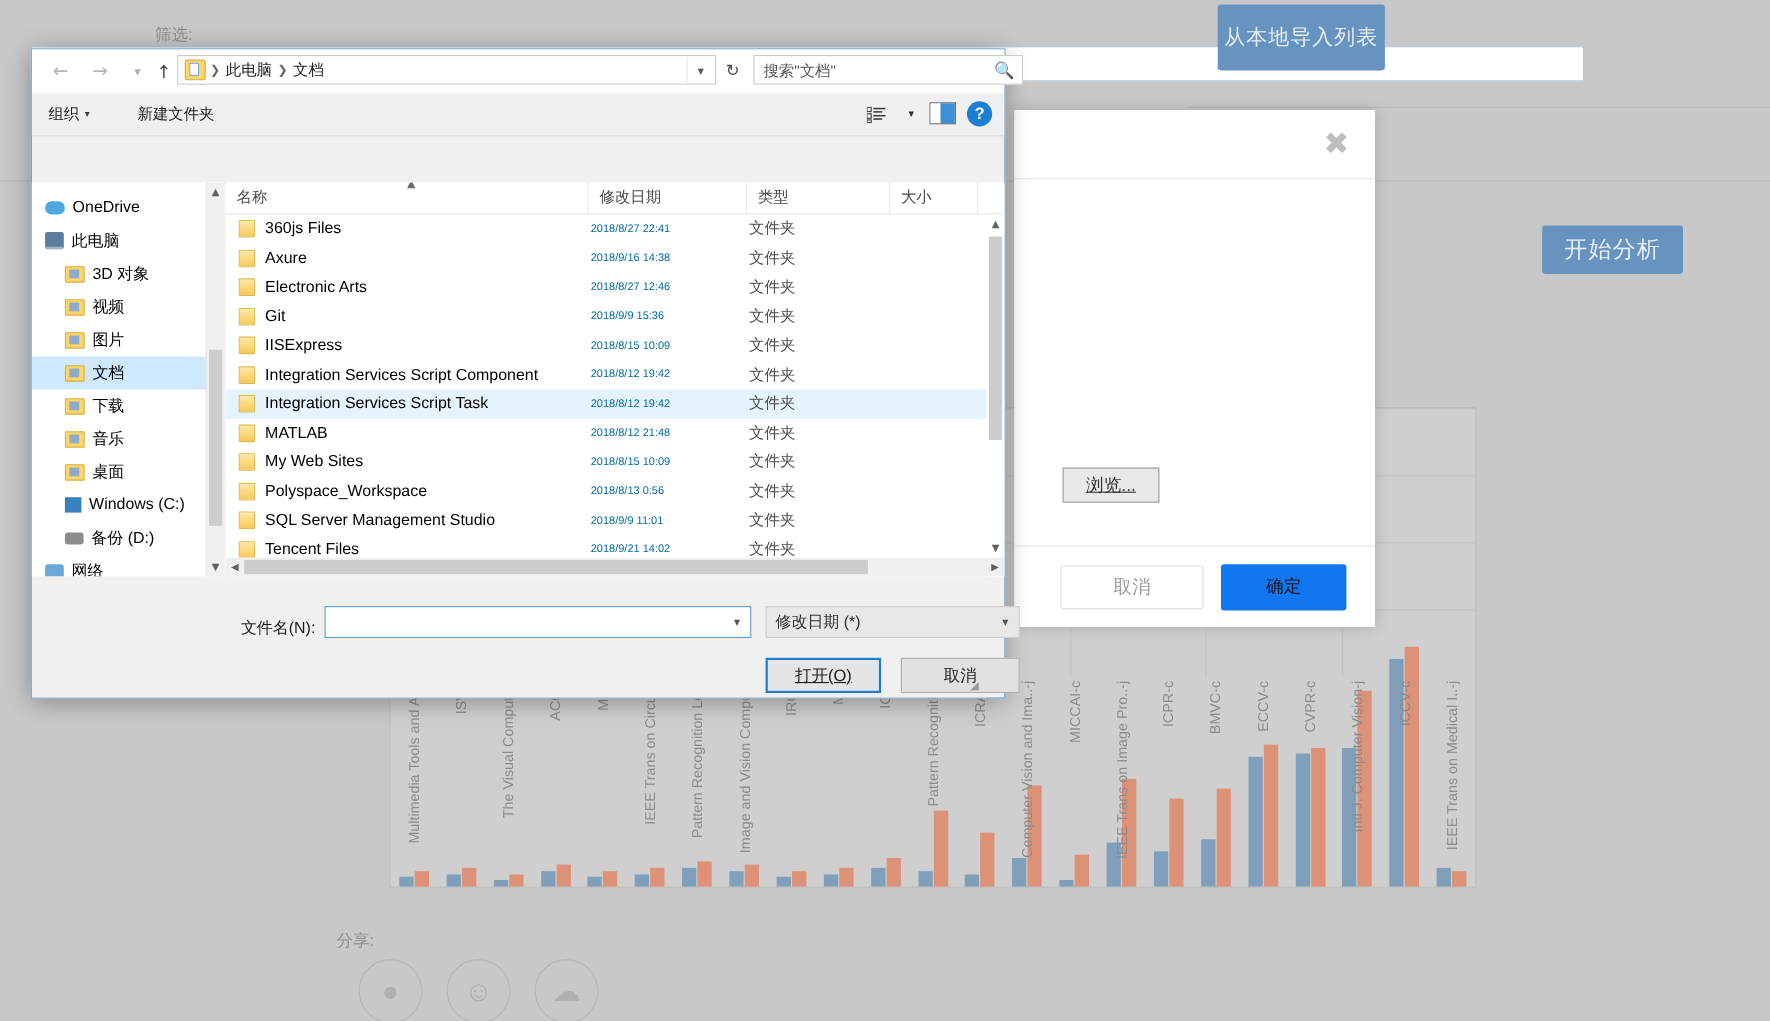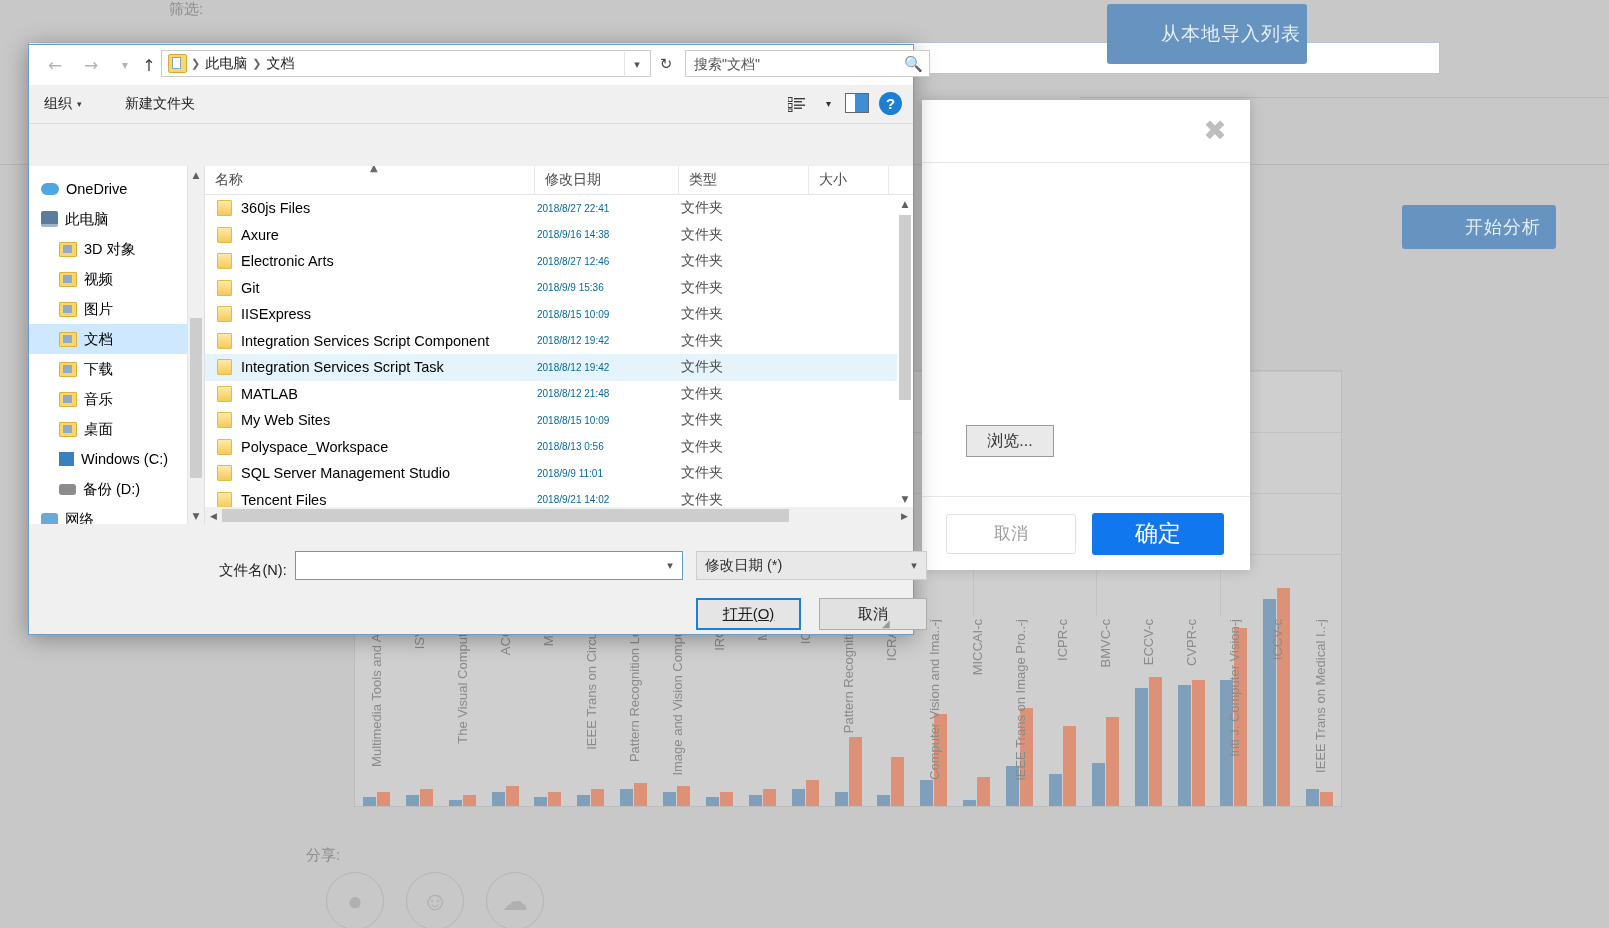--- a/index.html
+++ b/index.html
@@ -7,31 +7,31 @@
     width:1609px;height:928px;overflow:hidden;position:relative;
     font-family:"Liberation Sans","DejaVu Sans",sans-serif;
     background:#c8c8c8;
     -webkit-font-smoothing:antialiased;
   }
 
   
   #bg-page{position:absolute;inset:0;background:#c8c8c8;}
 
   .bg-label{position:absolute;color:#8d8d8d;font-size:15px;}
-  #filter-label{left:141px;top:0;margin-left:28px;}
+  #filter-label{left:141px;top:22px;}
   #share-label{left:306px;top:846px;}
 
   .bg-btn{
     position:absolute;background:#6693c0;color:#e6eef6;border:none;
     border-radius:3px;font-size:19px;letter-spacing:1px;
-    display:flex;align-items:center;justify-content:center;cursor:pointer;padding-left:48px;
+    display:flex;align-items:center;justify-content:center;cursor:pointer;
   }
   #btn-import{left:1107px;top:4px;width:152px;height:60px;}
   #btn-fav{left:1365px;top:4px;width:181px;height:60px;}
-  #btn-analyze{left:1402px;top:205px;width:106px;height:44px;font-size:18px;}
+  #btn-analyze{left:1402px;top:205px;width:128px;height:44px;font-size:21px;}
 
   #bg-input{
     position:absolute;left:28px;top:42px;width:1410px;height:30px;
     background:#fff;border:1px solid #b7c4d2;
   }
   .hr{position:absolute;height:1px;background:#b8b8b8;}
   #hr1{left:1080px;top:97px;width:529px;}
   #hr2{left:0px;top:164px;width:1609px;}
 
   
@@ -81,35 +81,35 @@
   #web-modal-head{height:62px;border-bottom:1px solid #e8e8e8;position:relative;}
   #modal-close{
     position:absolute;right:22px;top:18px;width:26px;height:26px;
     color:#bdbdbd;font-size:28px;line-height:26px;text-align:center;cursor:pointer;
     font-family:"DejaVu Sans",sans-serif;
   }
   #modal-body{height:300px;position:relative;}
   #browse-btn{
     position:absolute;left:44px;top:262px;width:86px;height:30px;
     background:#e9e9e9;border:1px solid #9a9a9a;font-size:16px;
-    display:flex;align-items:center;justify-content:center;color:#333;cursor:pointer;
+    display:flex;align-items:center;justify-content:center;color:#333;cursor:pointer;text-decoration:underline;
   }
   #modal-foot{
     position:absolute;left:0;right:0;bottom:0;height:74px;border-top:1px solid #e8e8e8;
     display:flex;align-items:center;justify-content:flex-end;gap:16px;padding-right:26px;
     box-sizing:border-box;
   }
   #modal-cancel{
     width:130px;height:40px;background:#fff;border:1px solid #e0e0e0;border-radius:3px;
     color:#9c9c9c;font-size:17px;cursor:pointer;
     font-family:"Liberation Sans",sans-serif;
   }
   #modal-ok{
-    width:132px;height:42px;background:#1177ee;border:none;border-radius:3px;
-    color:#ffffff;font-size:23px;cursor:pointer;
+    width:114px;height:42px;background:#1177ee;border:none;border-radius:3px;
+    color:#0f172a;font-size:16px;cursor:pointer;
     font-family:"Liberation Sans",sans-serif;
   }
 
   
   #file-dialog{
     position:absolute;left:28px;top:44px;width:886px;height:591px;
     background:#f0f0f0;border:1px solid #6f9dc9;
     box-shadow:0 3px 22px rgba(0,0,0,.35);
     box-sizing:border-box;font-size:14px;color:#000;
   }

